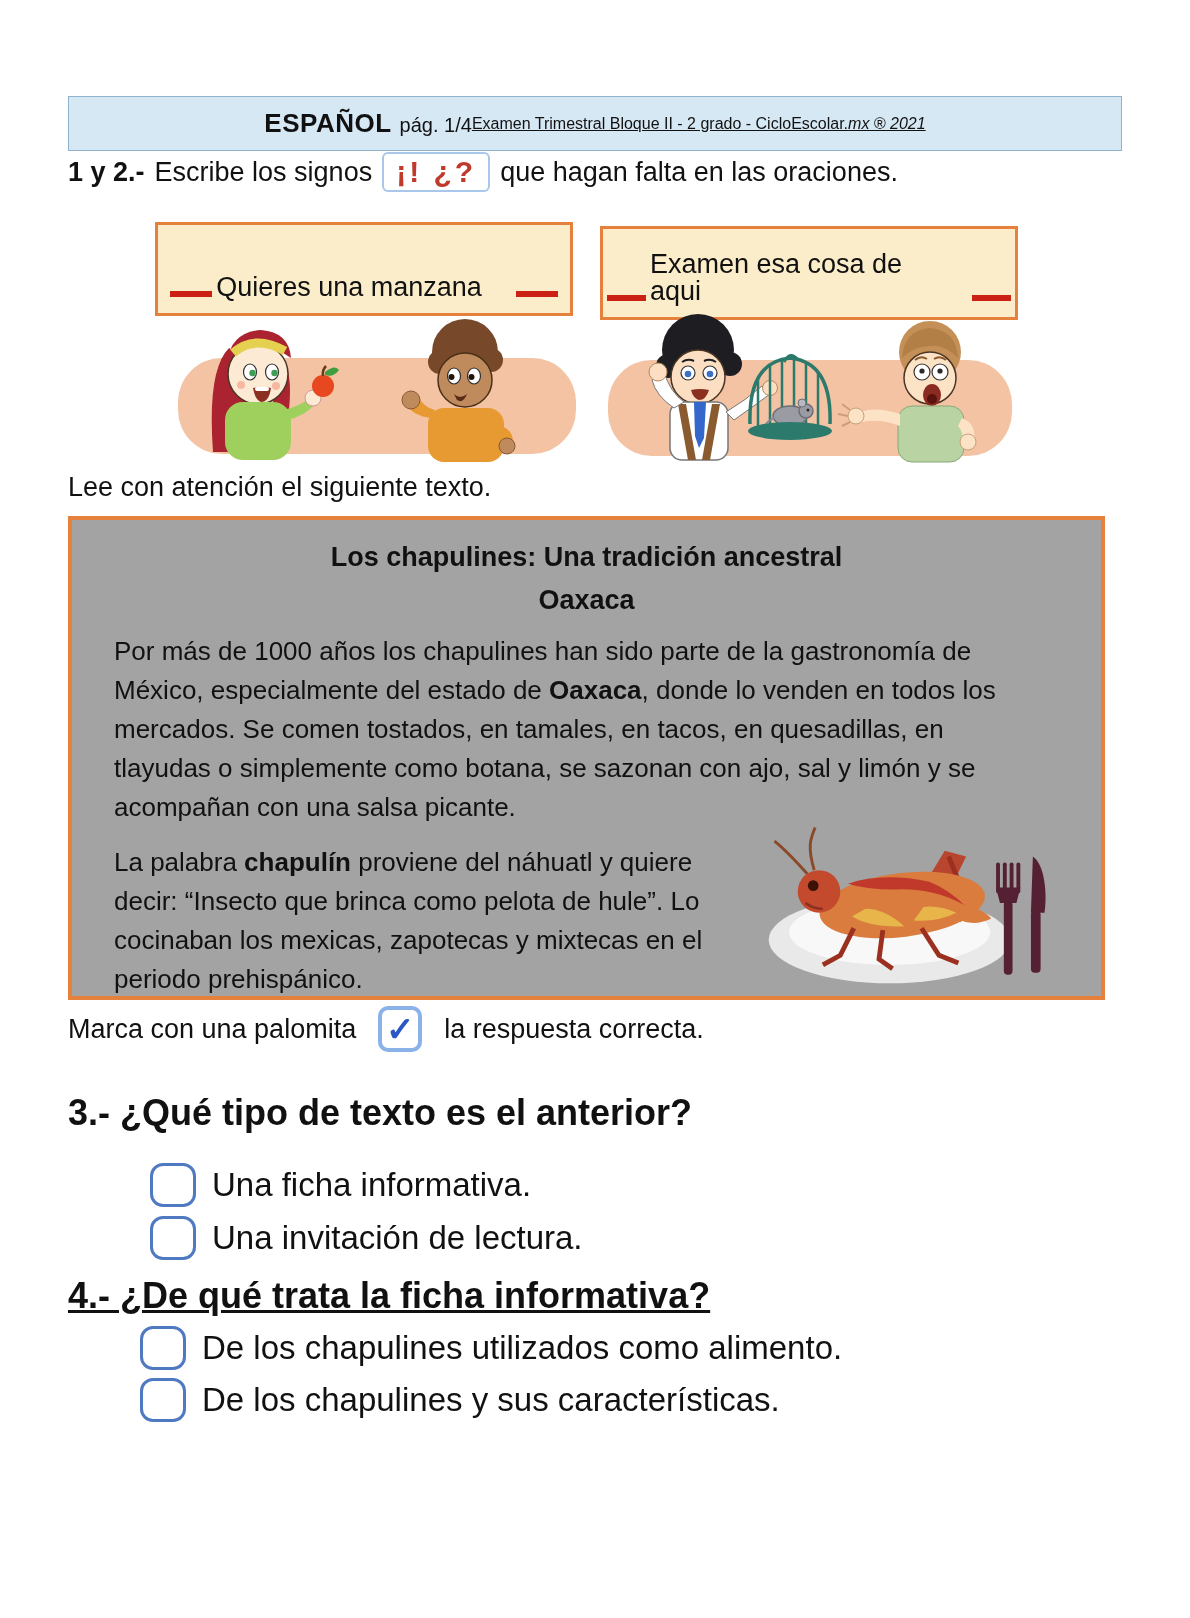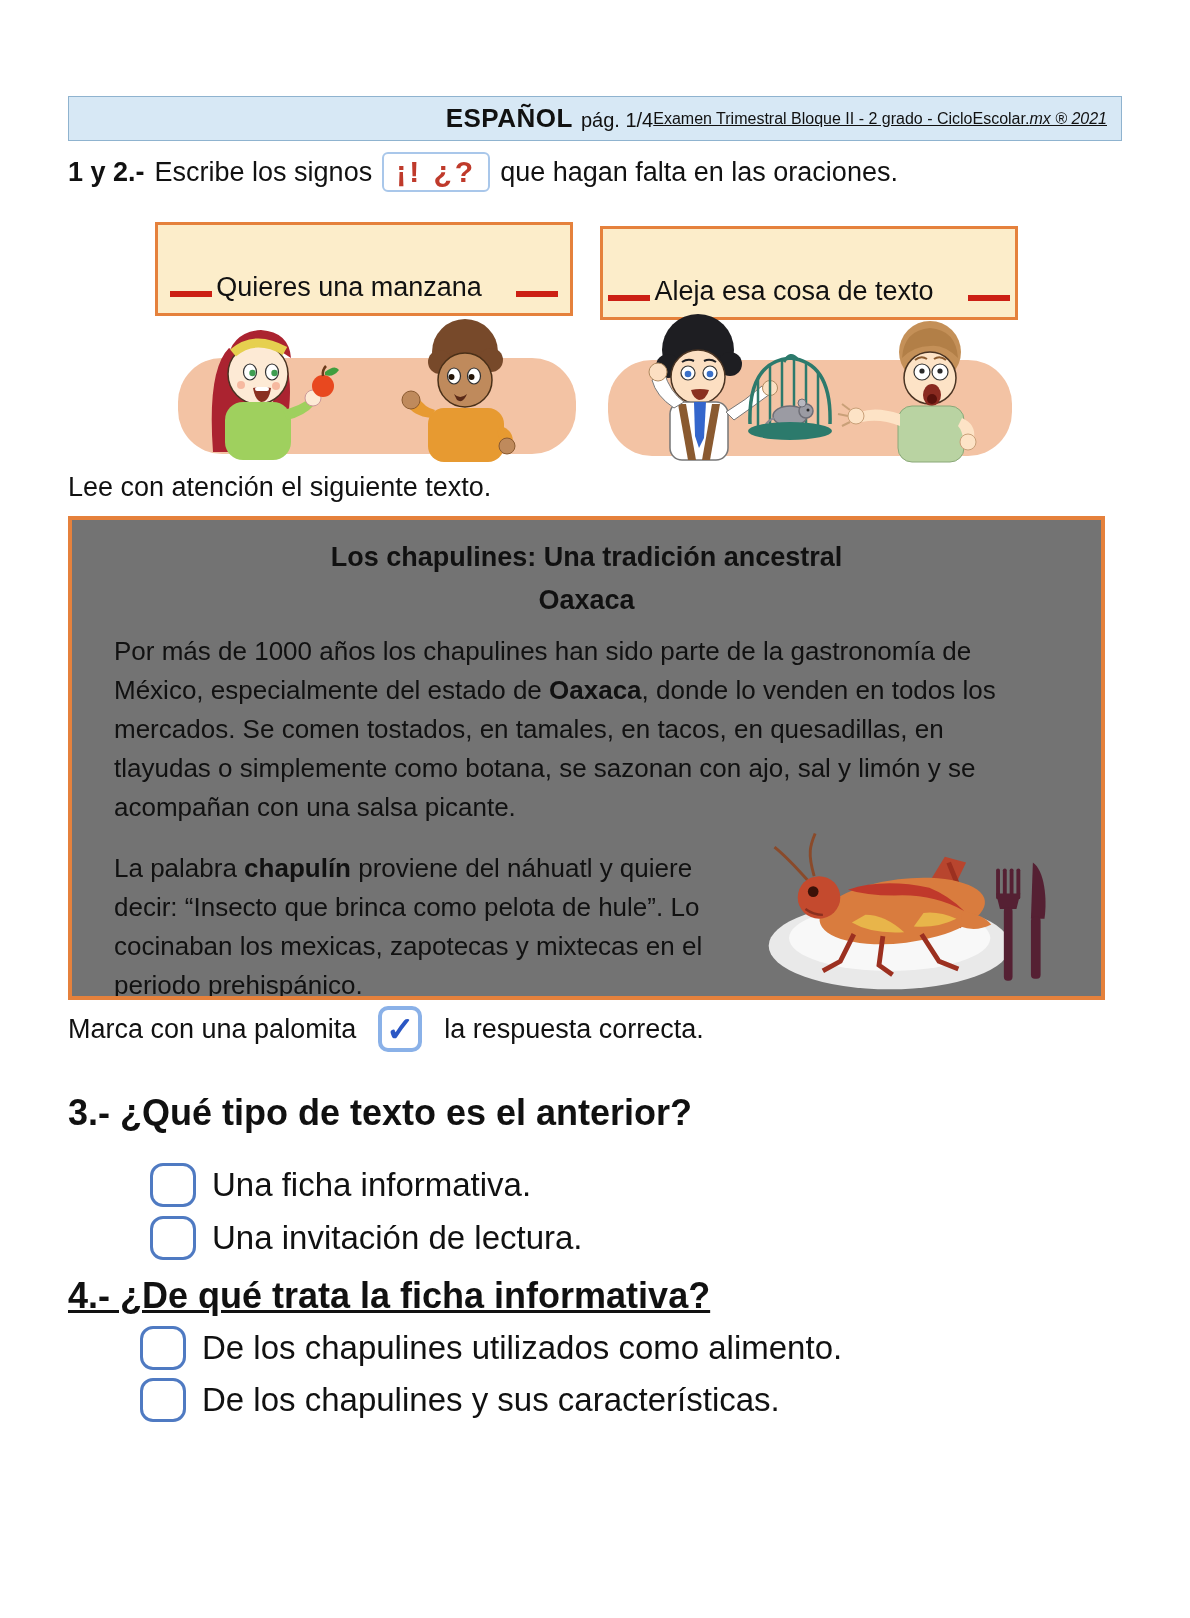--- a/index.html
+++ b/index.html
@@ -1,23 +1,23 @@
 <!DOCTYPE html>
 <html><head>
 <meta charset="utf-8">
 <style>
   * { margin:0; padding:0; box-sizing:border-box; }
   html,body { background:#ffffff; }
   body { font-family:"Liberation Sans", sans-serif; color:#111; }
   .page { position:relative; width:1190px; height:1618px; background:#fff; overflow:hidden; }
 
   
-  .header { position:absolute; left:68px; top:96px; width:1054px; height:45px;
+  .header { position:absolute; left:68px; top:96px; width:1054px; height:55px;
     background:#d7e8f5; border:1px solid #8fb3cf; display:flex; align-items:center;
-    justify-content:flex-end; padding:0 14px; }
+    justify-content:center; padding:0 14px; }
   .header-left { display:flex; align-items:baseline; gap:8px; }
   .subject { font-size:26px; font-weight:bold; letter-spacing:0.5px; }
   .pageinfo { font-size:20px; }
   .header-right { font-size:16px;text-decoration:underline; }
   .header-right .it { font-style:italic; }
 
   
   .q12 { position:absolute; left:68px; top:152px; display:flex; align-items:center; gap:10px; font-size:27px; }
   .q12 .num { font-weight:bold; }
   .signs-box { border:2px solid #a9c7ea; border-radius:6px; background:#fff;
@@ -34,26 +34,26 @@
 
   
   .illus { position:absolute; width:425px; height:170px; }
   .il1 { left:163px; top:300px; }
   .il2 { left:598px; top:300px; }
 
   .lee { position:absolute; left:68px; top:472px; font-size:27px; }
 
   
   .reading { position:absolute; left:68px; top:516px; width:1037px; height:484px;
-    border:4px solid #e5813c; background:#737373; padding:14px 42px 0 42px; overflow:hidden; }
+    border:4px solid #e5813c; background:#a3a3a3; padding:14px 42px 0 42px; overflow:hidden; }
   .r-title { text-align:center; font-weight:bold; font-size:27px; margin-top:8px; }
   .r-sub   { text-align:center; font-weight:bold; font-size:27px; margin-top:12px; }
   .r-p { font-size:26px; line-height:39px; }
   .p1 { margin-top:16px; width:925px; }
-  .p2row { display:flex; margin-top:22px; }
+  .p2row { display:flex; margin-top:16px; }
   .p2txt { width:705px; }
   .gh { width:300px; height:190px; margin-left:auto; margin-top:-34px; flex-shrink:0; }
   .b { font-weight:bold; }
 
   
   .marca { position:absolute; left:68px; top:1006px; display:flex; align-items:center; gap:22px; font-size:27px; }
   .check-box { width:44px; height:46px; border:4px solid #8ab1e8; border-radius:10px; background:#fff;
     color:#2b57c4; font-size:34px; font-weight:bold; display:flex; align-items:center; justify-content:center; }
 
   
@@ -90,21 +90,21 @@
   </div>
 
   <div class="sentence-box sb1">
     <span class="blank"></span>
     <span class="s-text">Quieres una manzana</span>
     <span class="blank blank-end"></span>
   </div>
 
   <div class="sentence-box sb2">
     <span class="blank"></span>
-    <span class="s-text">Aleja esa cosa de texto</span>
+    <span class="s-text">Examen esa cosa de aqui</span>
     <span class="blank blank-end"></span>
   </div>
 
   <svg class="illus il1" viewBox="0 0 425 170">
     <rect x="15" y="58" width="398" height="96" rx="44" fill="#f3c3a4"></rect>
 
     <path d="M66,48 Q44,70 50,152 L100,152 Q86,120 88,62 Z" fill="#ab2330"></path>
     <path d="M118,55 Q130,70 126,110 L108,108 Q118,80 112,58 Z" fill="#ab2330"></path>
     <circle cx="95" cy="74" r="30" fill="#fdead5" stroke="#4a3423" stroke-width="1.5"></circle>
     <path d="M64,62 Q68,32 98,30 Q126,32 128,58 Q108,44 95,46 Q74,48 64,62 Z" fill="#ab2330"></path>

